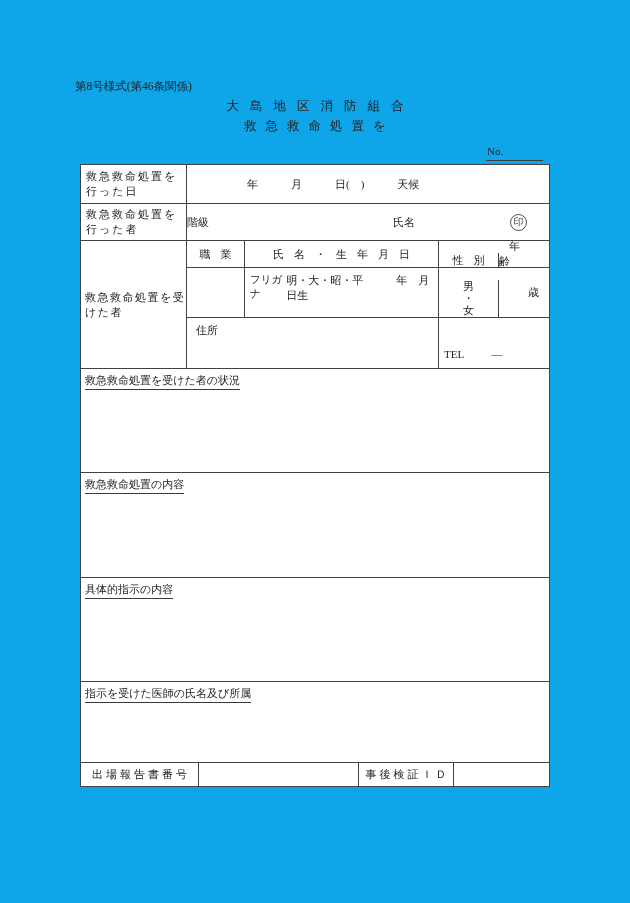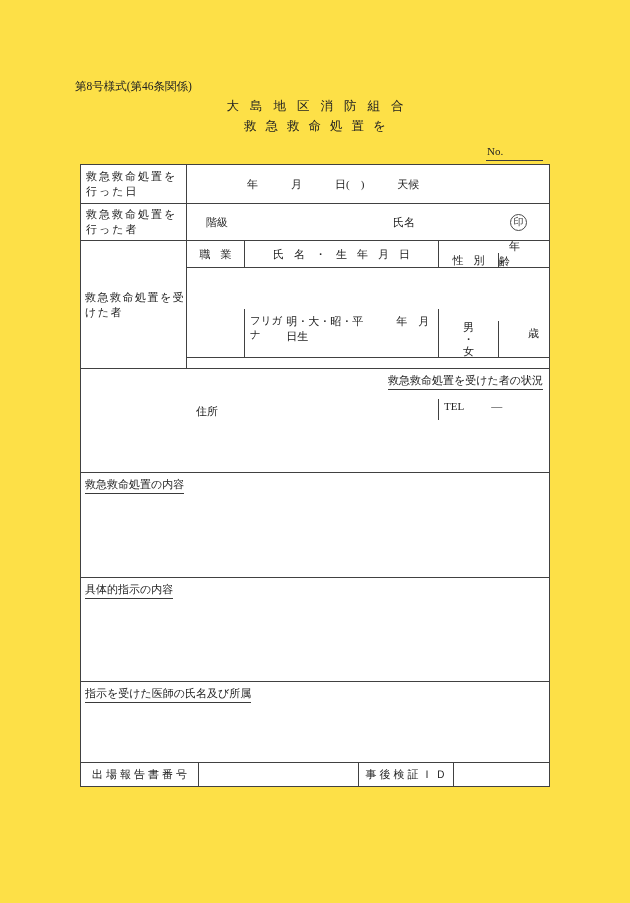--- a/index.html
+++ b/index.html
@@ -4,21 +4,21 @@
 <style>
   * { box-sizing: border-box; margin: 0; padding: 0; }
   html, body { width: 630px; height: 903px; }
   body {
     background: #ffffff;
     font-family: "Liberation Serif", "DejaVu Serif", serif;
     color: #222222;
     font-size: 11px;
     line-height: 1.35;
   }
-  .page { position: relative; width: 630px; height: 903px; background: #fde047; overflow: hidden; padding-left: 38px; }
+  .page { position: relative; width: 630px; height: 903px; background: #0ea5e9; overflow: hidden; padding-left: 38px; }
 
   
   .form-number { position: absolute; left: 75px; top: 79px; font-size: 11.5px; }
   .title-org {
     position: absolute; top: 98px; left: 0; width: 100%;
     text-align: center; font-size: 12.5px; letter-spacing: 11px; text-indent: 11px;
   }
   .title-doc {
     position: absolute; top: 118px; left: 0; width: 100%;
     text-align: center; font-size: 12.5px; letter-spacing: 9px; text-indent: 9px;
@@ -42,33 +42,33 @@
     padding-left: 5px; letter-spacing: 2px; white-space: pre-line;
   }
 
   
   .r-date { height: 39px; }
   .r-date .value { flex: 1; display: flex; align-items: center; padding-left: 60px; }
 
   
   .r-performer { height: 37px; }
   .r-performer .content { flex: 1; display: flex; align-items: center; }
-  .rank-label { margin-left: 19px; }
+  .rank-label { margin-left: 0; }
   .name-label { position: absolute; left: 206px; }
   .stamp {
     position: absolute; right: 22px; width: 17px; height: 17px;
     border: 1px solid #4a4a4a; border-radius: 50%;
     display: flex; align-items: center; justify-content: center;
     font-size: 10px; color: #3a3a3a;
   }
 
   
   .r-patient { height: 128px; }
   .r-patient .label-col { letter-spacing: 1.5px; padding-left: 4px; }
-  .patient-grid { flex: 1; display: flex; flex-direction: column; gap: 41px; }
+  .patient-grid { flex: 1; display: flex; flex-direction: column; }
   .p-row { display: flex; border-bottom: 1px solid #414141; }
   .p-row:last-child { border-bottom: none; }
   .p-head { height: 27px; }
   .p-head .cell { display: flex; align-items: center; justify-content: center; }
   .hspread { letter-spacing: 10px; text-indent: 10px; }
   .col-occ { width: 58px; }
   .col-name { width: 194px; }
   .col-sex { width: 60px; margin-top: 12px; }
   .col-age { flex: 1; }
   .p-data { height: 50px; }
@@ -76,21 +76,21 @@
   .furigana { font-size: 10.5px; }
   .sex-cell { display: flex; align-items: center; justify-content: center; text-align: center; line-height: 1.1; white-space: pre-line; }
   .age-cell { display: flex; align-items: center; justify-content: flex-end; padding-right: 10px; }
   .p-addr { height: 51px; }
   .addr-cell { width: 252px; padding: 5px 0 0 9px; }
   .tel-cell { flex: 1; display: flex; align-items: flex-end; padding: 0 0 6px 5px; }
   .tel-dash { margin-left: 27px; }
 
   
   .section { border-bottom: 1px solid #414141; padding: 4px 6px 0 4px; }
-  .sec-status { height: 104px; text-align: right; }
+  .sec-status { height: 104px; }
   .sec-treatment { height: 105px; }
   .sec-instruction { height: 104px; }
   .sec-doctor { height: 81px; }
   .section-title {
     display: inline-block; font-size: 11px;
     border-bottom: 1px solid #3a3a3a; padding-bottom: 1px;
   }
 
   
   .r-footer { height: 23px; border-bottom: none; }

